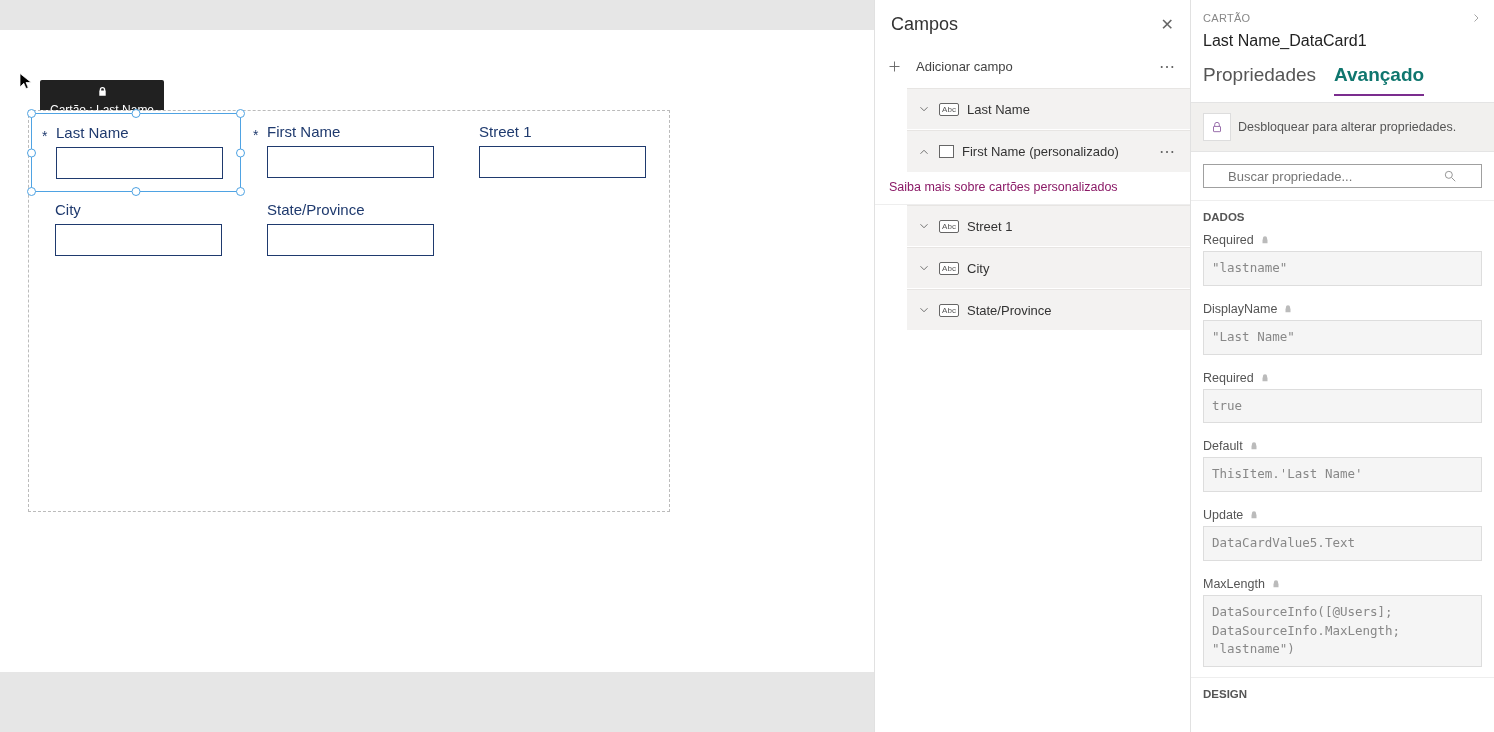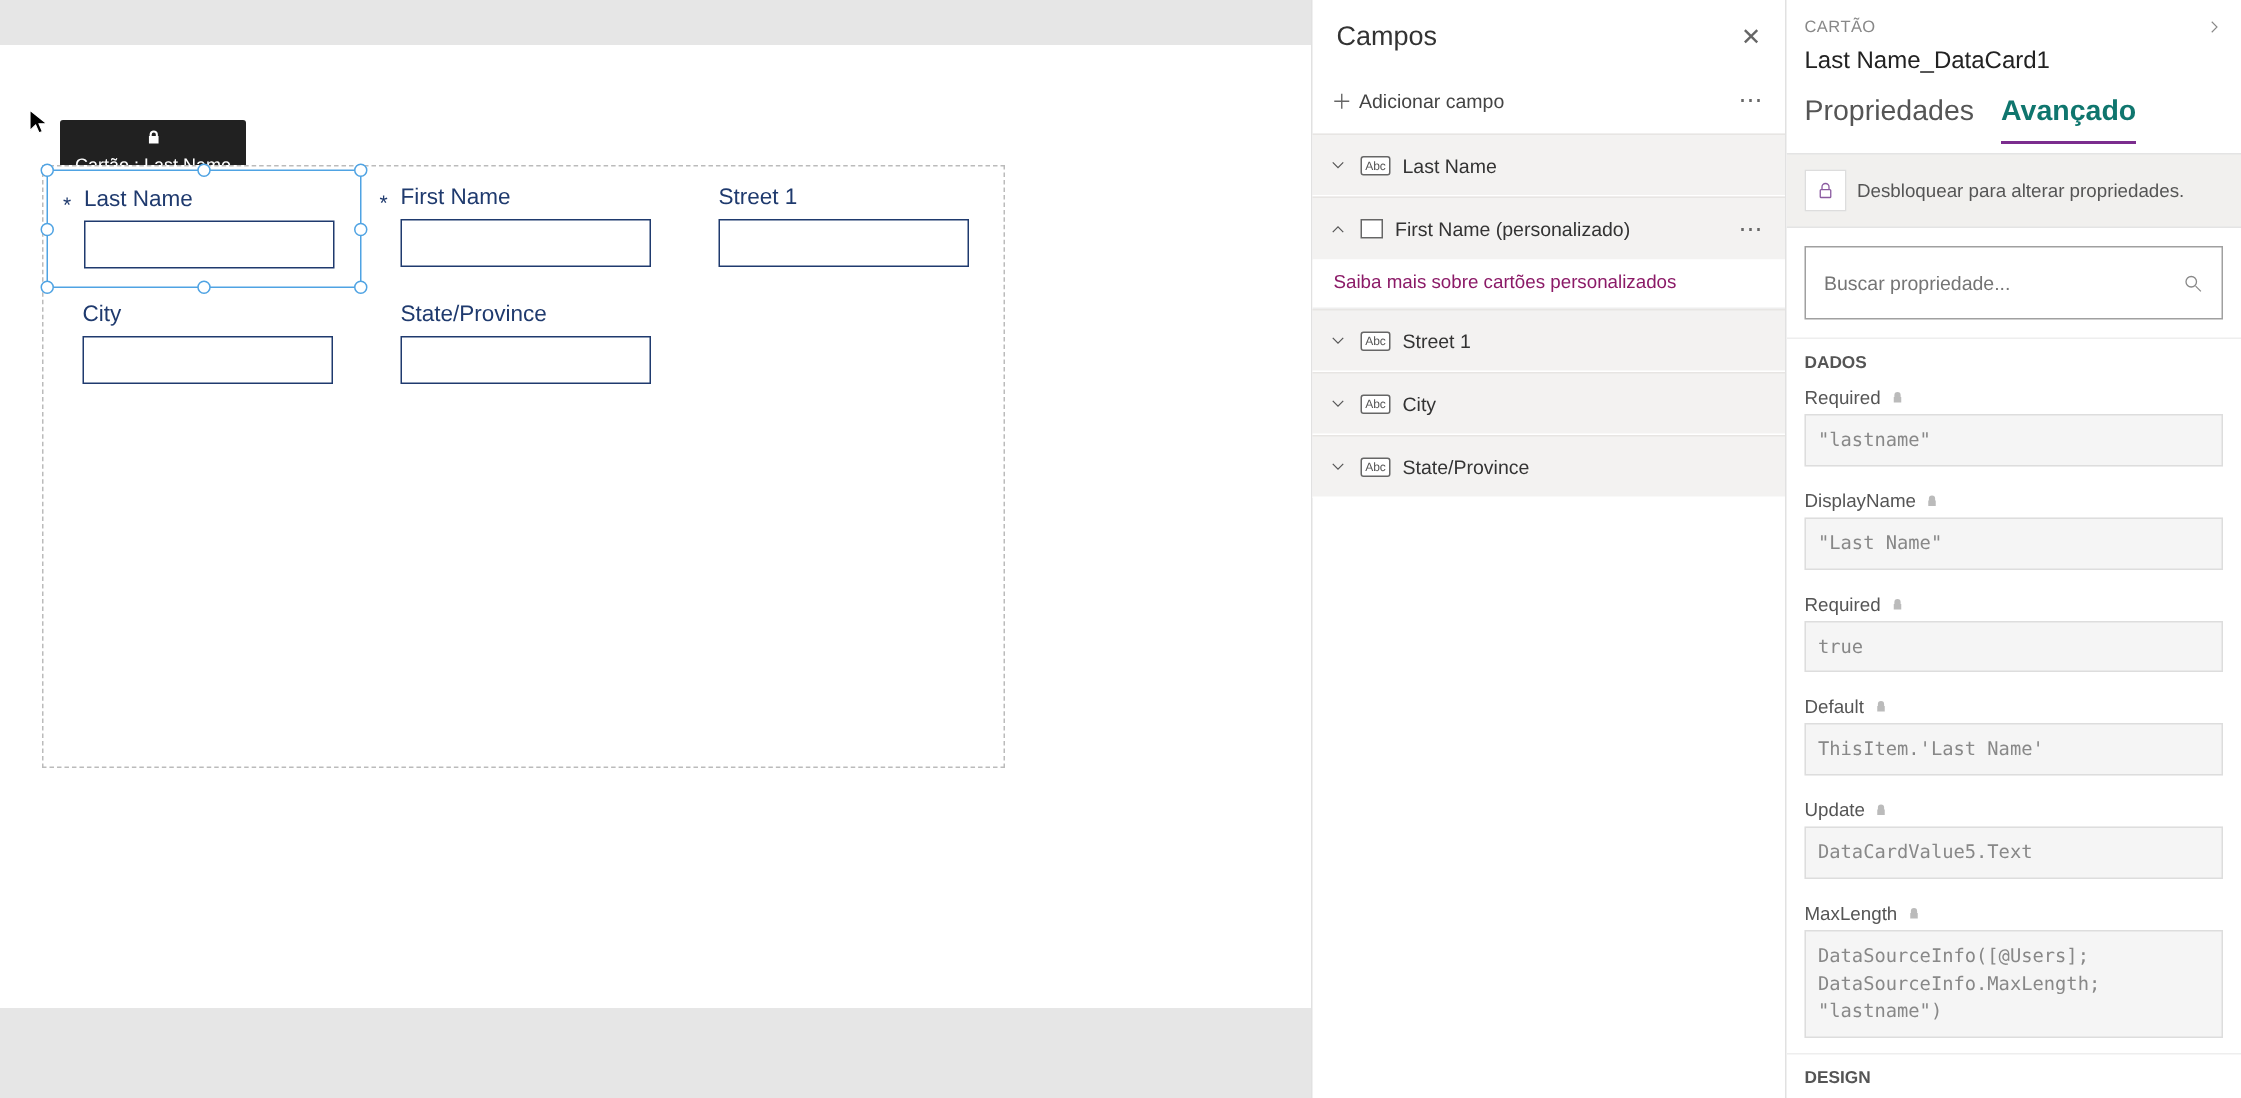--- a/index.html
+++ b/index.html
@@ -96,31 +96,32 @@
   .fields-header {
     display: flex; align-items: center; justify-content: space-between;
     padding: 14px 16px 22px 16px;
   }
   .fields-header h2 { font-size: 18px; font-weight: 400; }
   .close-x { font-size: 16px; color: #666; cursor: pointer; }
   .add-row {
     display: flex; align-items: center; justify-content: space-between;
     padding: 0 14px 12px 12px;
   }
-  .add-left { display: flex; align-items: center; gap: 4px; color: #444; font-size: 13px; }
+  .add-left { display: flex; align-items: center; gap: 14px; color: #444; font-size: 13px; }
   .plus-svg { width: 15px; height: 15px; stroke: #666; }
   .dots { color: #666; font-size: 16px; letter-spacing: 1px; }
   .field-item {
     background: #f3f2f1;
     border-top: 1px solid #e7e5e3;
     border-bottom: 1px solid #fff;
     display: flex; align-items: center;
     height: 42px;
     padding: 0 14px 0 10px;
     gap: 8px;
+    margin-left: 32px;
   }
   .field-item.expanded { border-bottom:none; }
   .chev { width:14px; height:14px; stroke:#555; fill:none; stroke-width:1.4; }
   .abc-badge {
     width: 20px; height: 13px; border: 1px solid #666; border-radius: 2px;
     font-size: 8px; display:flex; align-items:center; justify-content:center;
     color:#555; background:#fff;
   }
   .sq-badge { width: 15px; height: 13px; border: 1px solid #666; background:#fff; }
   .field-name { font-size: 13px; color: #333; }
@@ -160,23 +161,23 @@
   }
   .lock-box {
     width: 28px; height: 28px; background:#fff; border:1px solid #ddd;
     display:flex; align-items:center; justify-content:center;
   }
   .lock-box svg { width:14px; height:14px; stroke:#8b5ba0; fill:none; stroke-width:1.5;}
   .lock-text { font-size:12.5px; color:#555; }
   .search-wrap { padding: 12px; }
   .search-box {
     border:1px solid #a0a0a0;
-    height: 49px;
+    height: 24px;
     display:flex; align-items:center;
-    padding: 0 12px;
+    padding: 0 24px;
     gap: 28px;
   }
   .search-box input {
     flex:1; border:none; outline:none; font-size:13px; background:transparent;
   }
   .search-ic { width:14px; height:14px; stroke:#888; fill:none; stroke-width:1.5; }
   .section-head {
     font-size: 11.5px; color:#555; font-weight:600; padding: 10px 12px 4px 12px;
     border-top: 1px solid #eee;
   }

